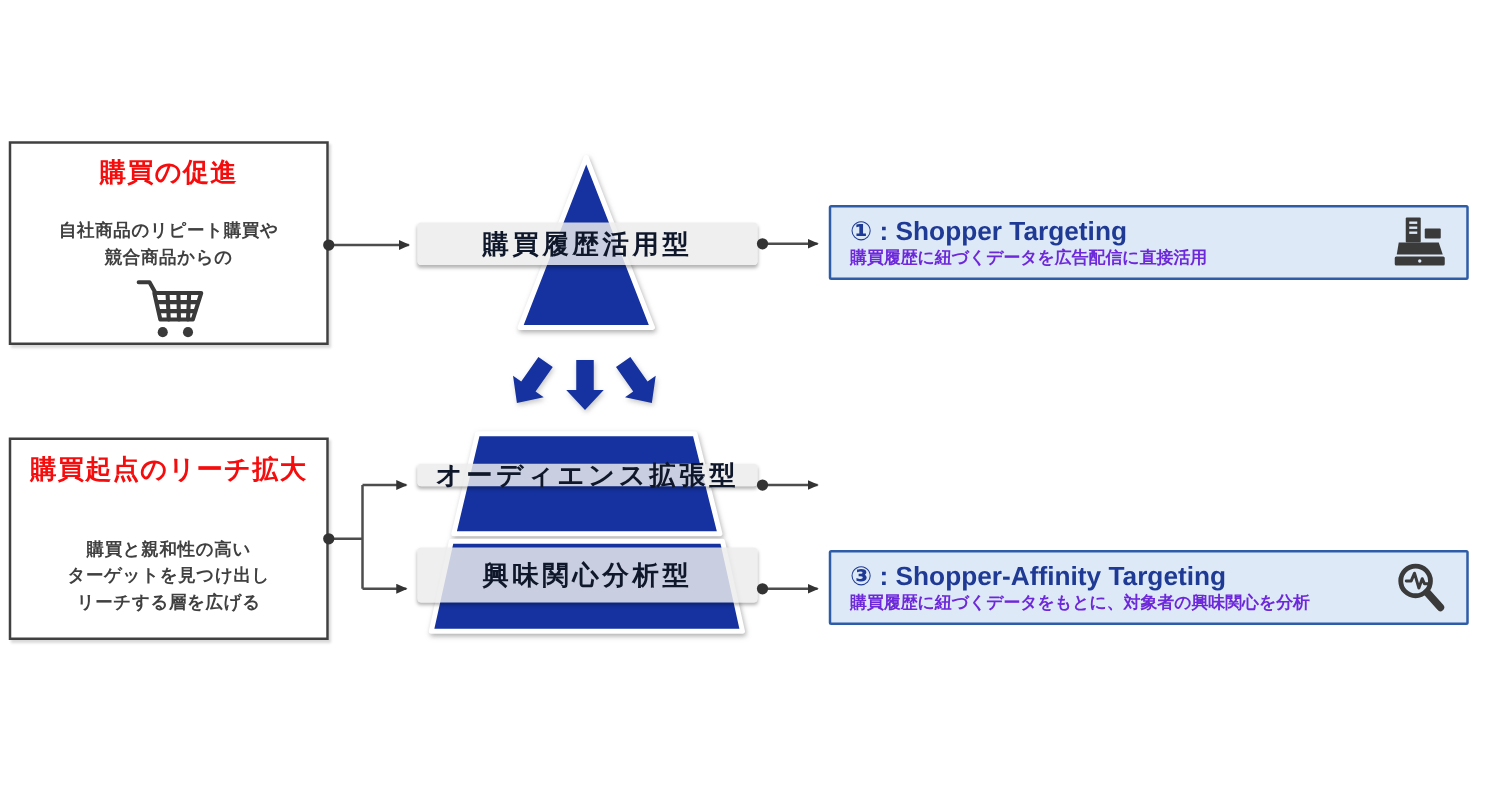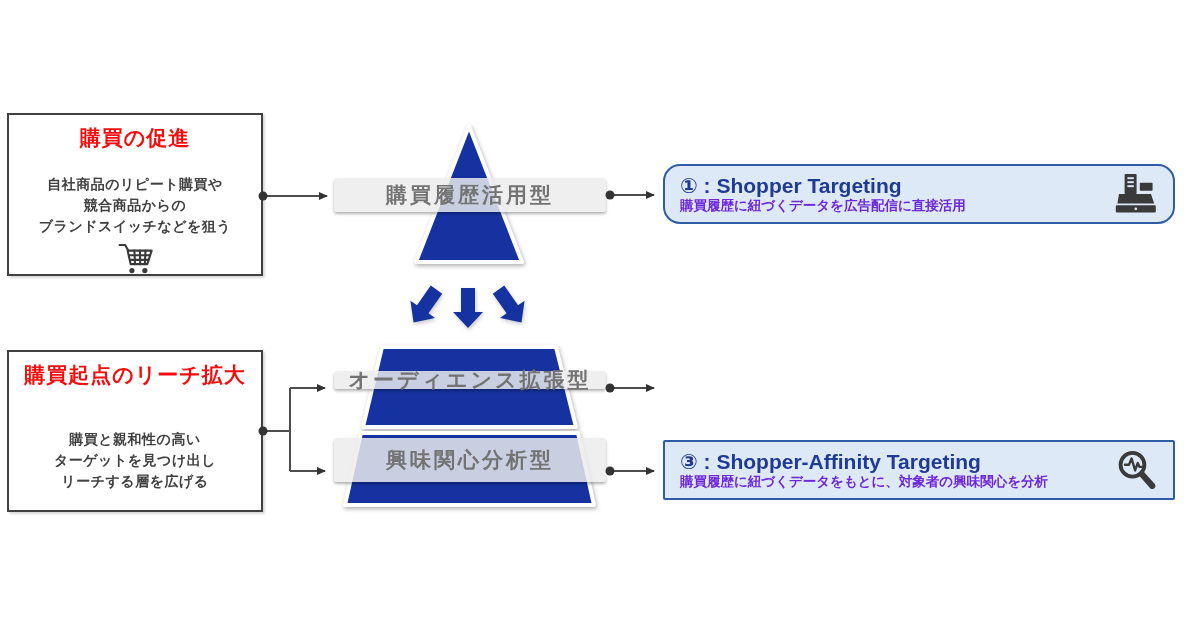--- a/index.html
+++ b/index.html
@@ -25,33 +25,33 @@
   .lbox-body { margin-top:22px; }
   .lbox-line { font-size:14px; font-weight:bold; color:#404040; line-height:21px; letter-spacing:0.5px; }
   .lbox-icon { margin-top:5px; }
 
   
   .band {
     position:absolute; left:334px; width:272px;
     background:rgba(236,236,236,0.84); border-radius:3px;
     box-shadow:0 2px 3px rgba(0,0,0,0.3);
     display:flex; align-items:center; justify-content:center;
-    font-size:21px; font-weight:bold; color:#737373; letter-spacing:3px;
+    font-size:21px; font-weight:bold; color:#0f172a; letter-spacing:3px;
   }
   .band-1 { top:178px; height:34px; }
   .band-2 { top:371px; height:18px; }
   .band-3 { top:438px; height:44px; }
 
   
   .rbox {
     position:absolute; left:663px; width:512px; height:60px; box-sizing:border-box;
     background:#dee9f8; border:2px solid #2e5ca6; border-radius:2px;
     display:flex; align-items:center;
   }
-  .rbox-1 { top:164px;border-radius:17px; }
+  .rbox-1 { top:164px; }
   .rbox-2 { top:358px; }
   .rbox-3 { top:440px; }
   .rbox-text { flex:1; padding-left:15px; min-width:0; }
   .rbox-title { font-size:21px; font-weight:bold; color:#1f3a94; line-height:24px; white-space:nowrap; }
   .rbox-desc { font-size:13.5px; font-weight:bold; color:#6d28d9; line-height:16px; white-space:nowrap; }
   .rbox-icon { flex:0 0 auto; margin-right:14px; display:flex; align-items:center; }
 </style>
 </head>
 <body>
 
@@ -88,21 +88,20 @@
   </div>
   <div class="band band-3">
     <span>興味関心分析型</span>
   </div>
 
   <div class="lbox lbox-a">
     <div class="lbox-title">購買の促進</div>
     <div class="lbox-body">
       <div class="lbox-line">自社商品のリピート購買や</div>
       <div class="lbox-line">競合商品からの</div>
-      <div class="lbox-line">ブランドスイッチなどを狙う</div>
     </div>
     <svg class="lbox-icon" width="58" height="50" viewBox="0 0 60 52">
       <g fill="none" stroke="#3a3a3a" stroke-width="3.4" stroke-linejoin="round" stroke-linecap="round">
         <path d="M5 5 h9 l5 9"></path>
         <path d="M18 14 h39 l-7 22 H23 Z"></path>
         <path d="M29 14 l1 22 M38 14 l0.5 22 M47 14 l-1 22"></path>
         <path d="M20.5 21.5 h33.5 M22.5 29 h29.5"></path>
       </g>
       <circle cx="25" cy="46.5" r="4.2" fill="#3a3a3a"></circle>
       <circle cx="46" cy="46.5" r="4.2" fill="#3a3a3a"></circle>

